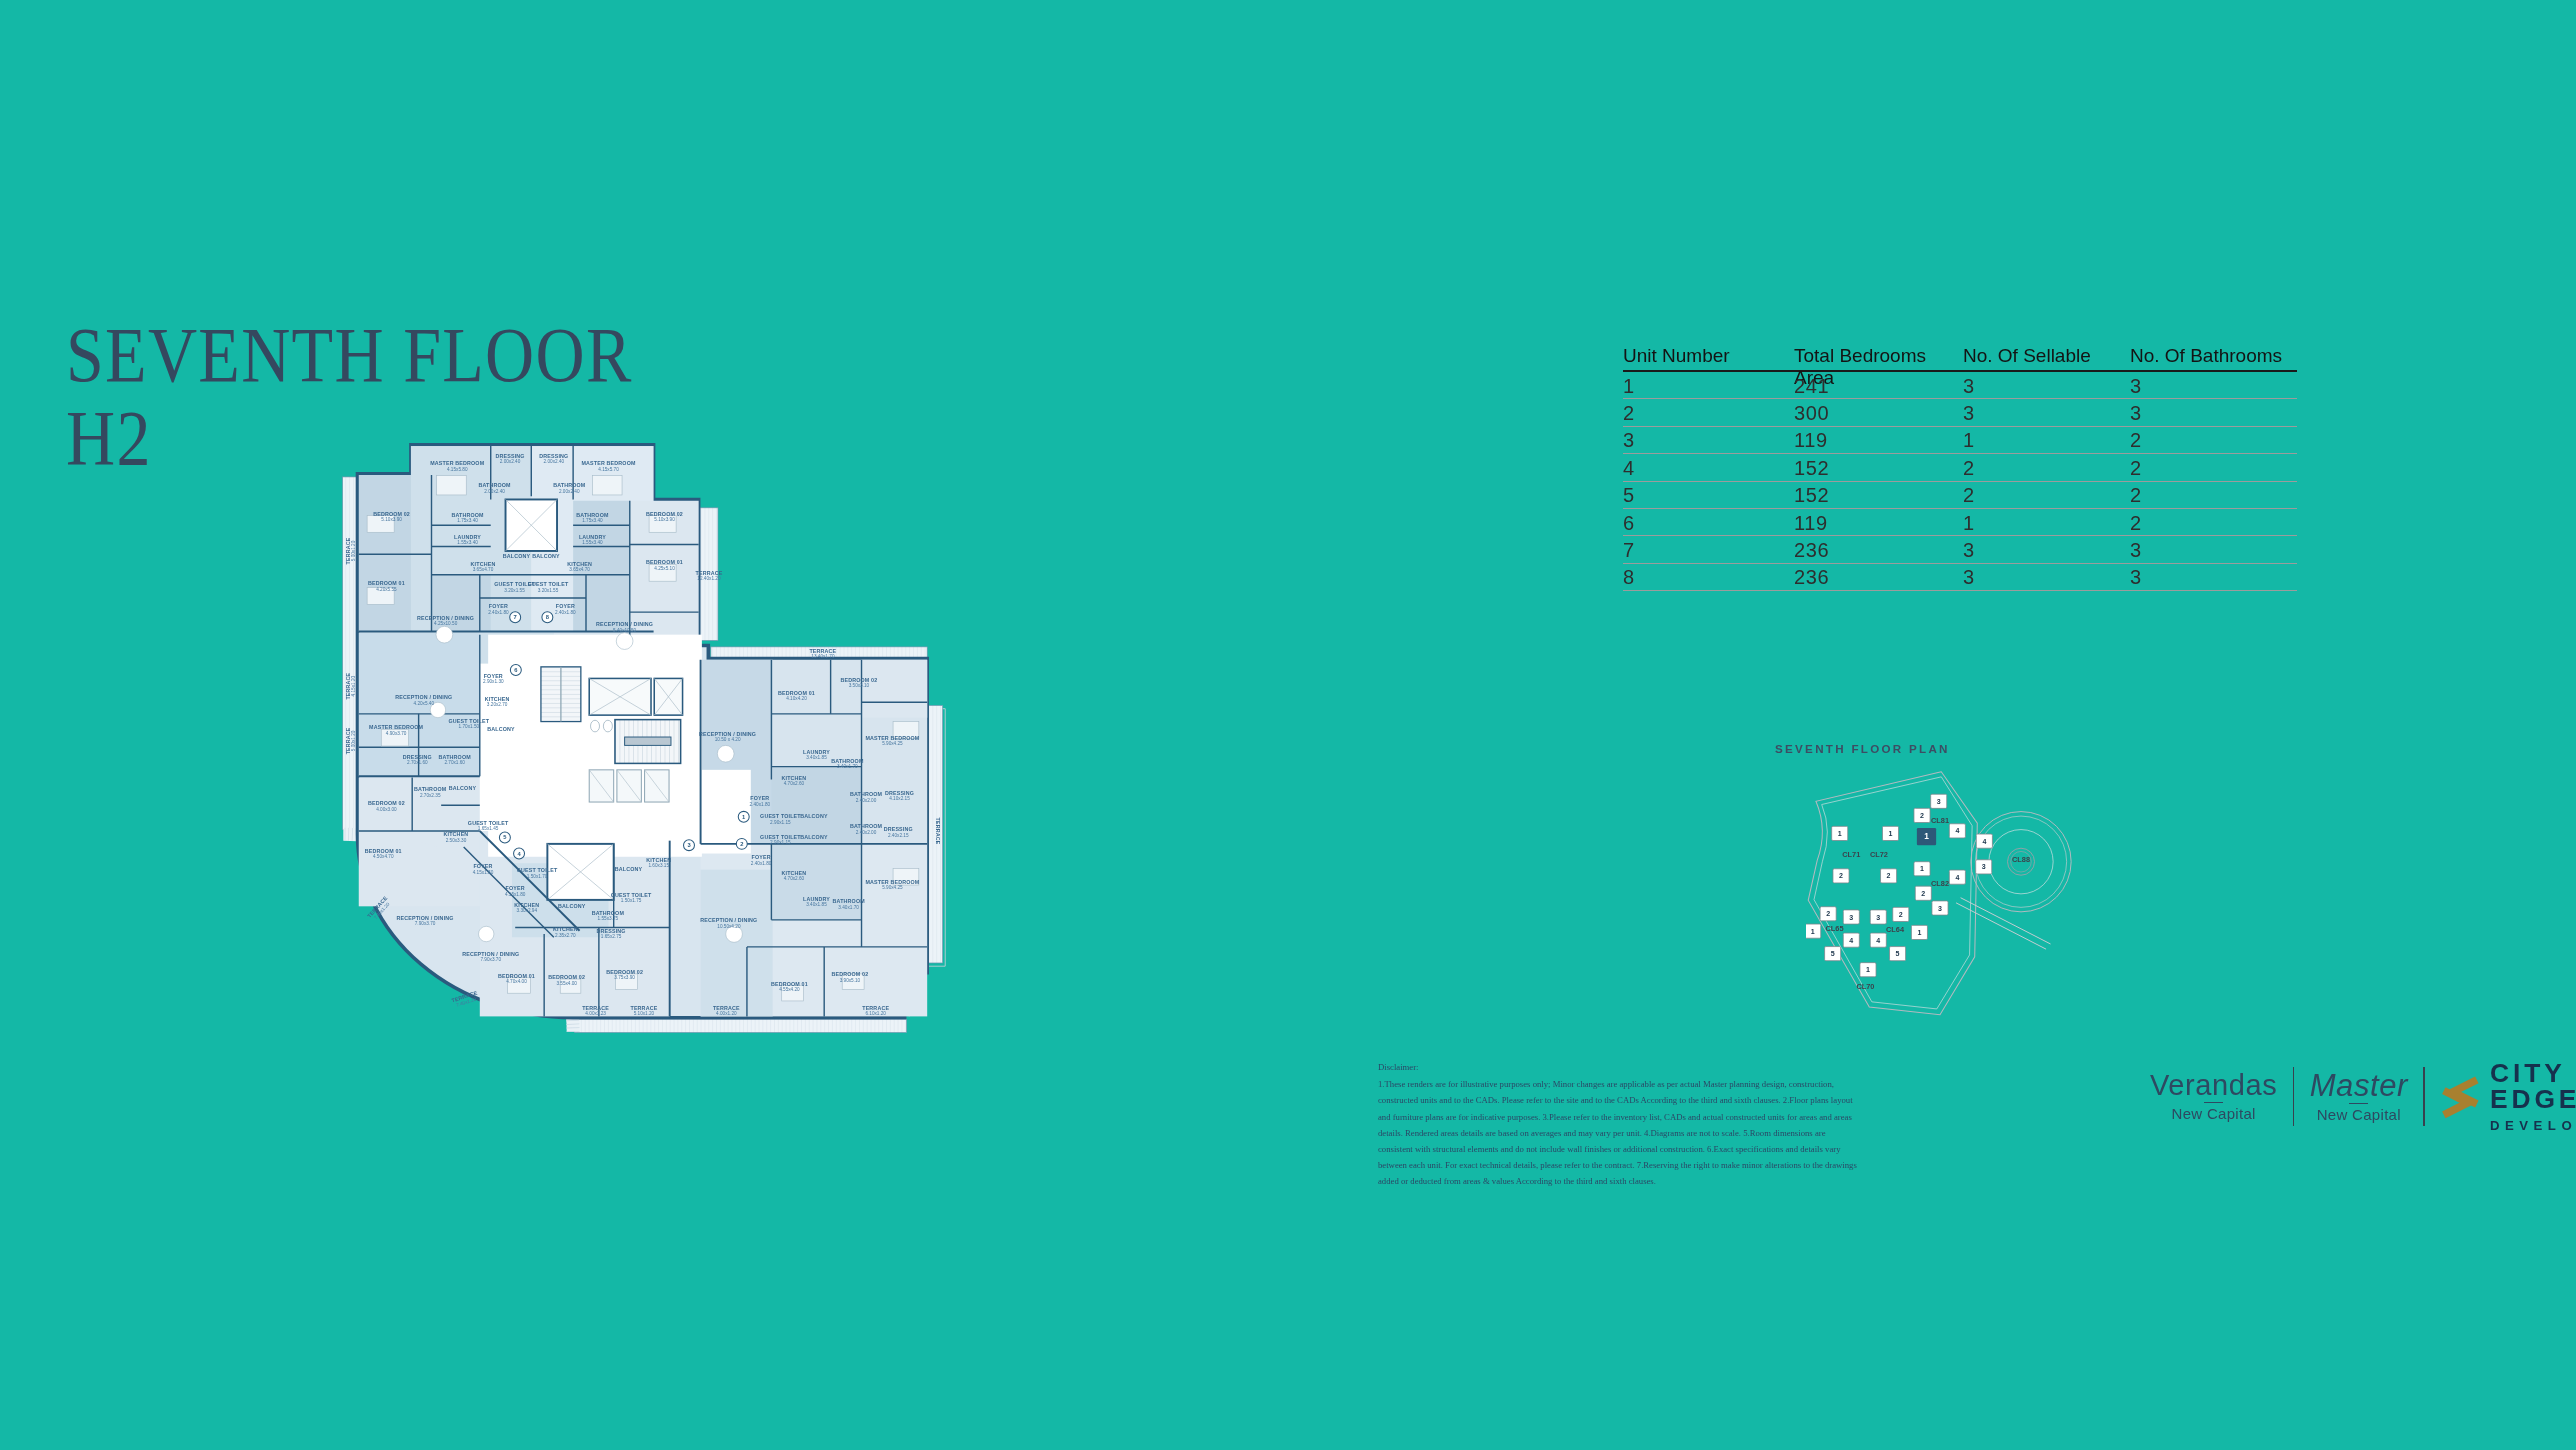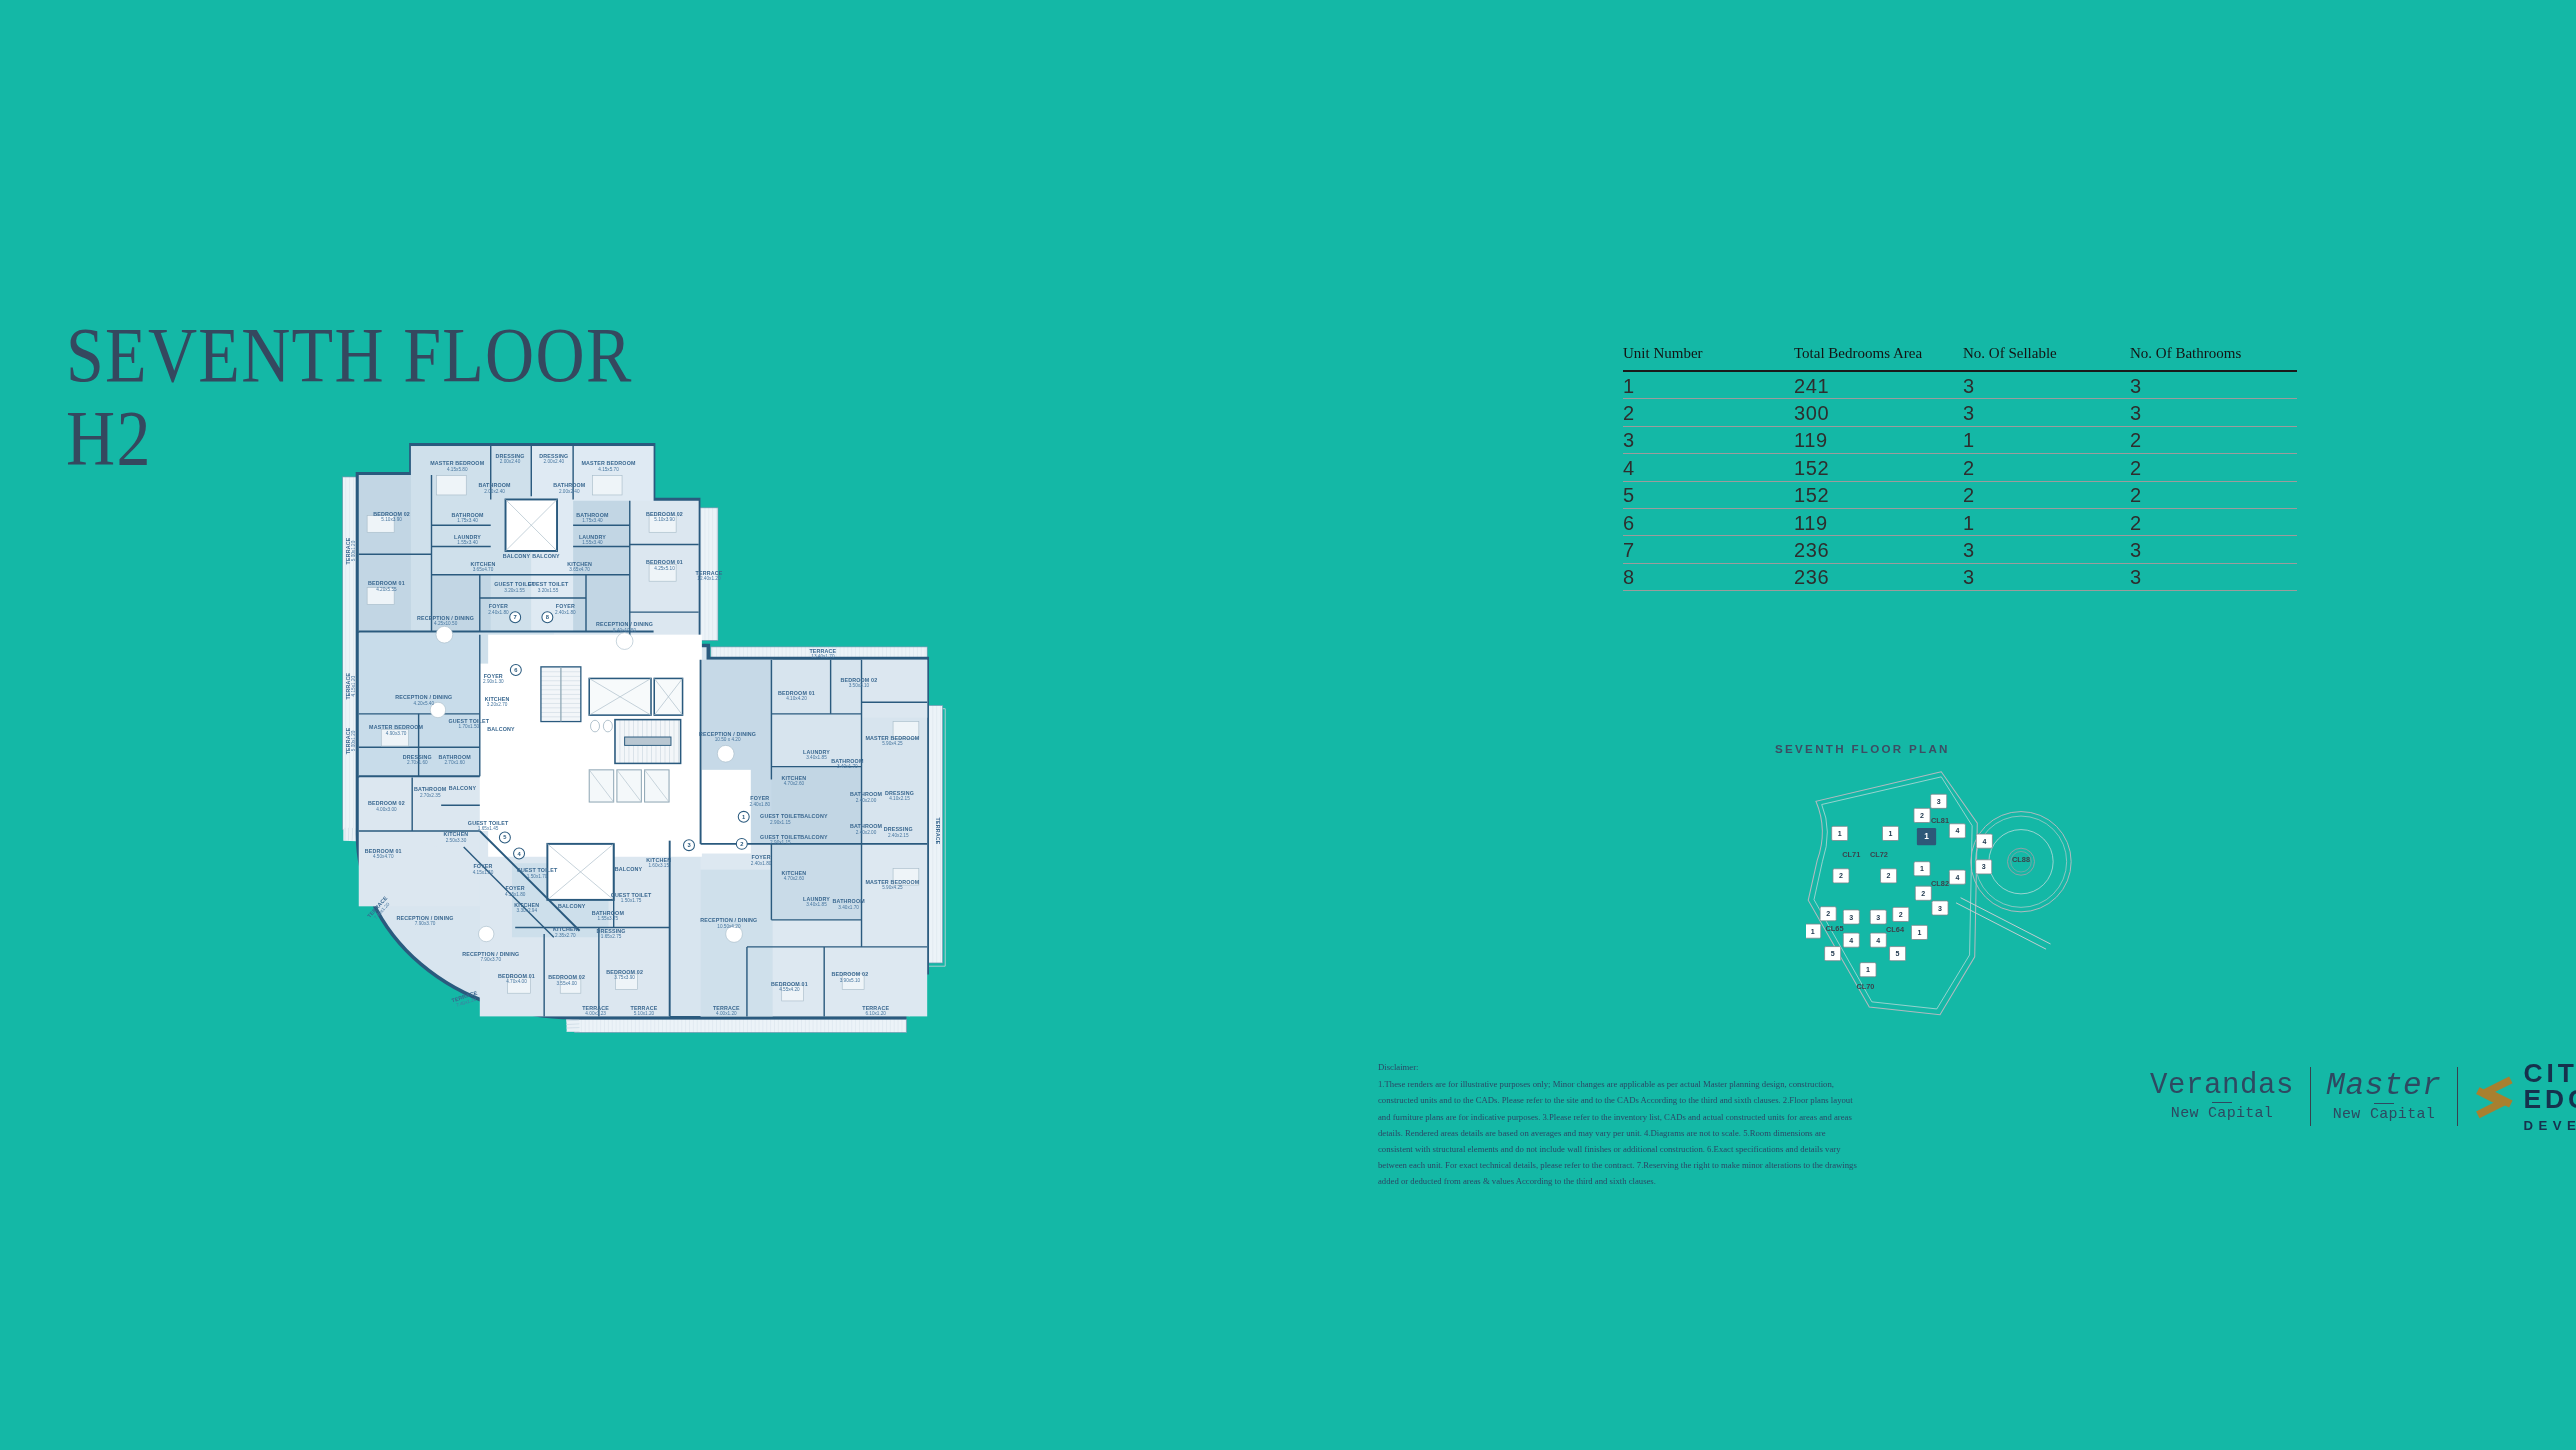--- a/index.html
+++ b/index.html
@@ -9,21 +9,21 @@
 
   
   #main-title{left:66px;top:314px;color:#35485f;font-family:"Liberation Serif",serif;
       font-size:68px;line-height:1.08;letter-spacing:1.3px;transform:scaleY(1.14);transform-origin:top left;
       font-weight:400;}
   #main-title .tline{white-space:nowrap;}
 
   
   #unit-table{left:1623px;top:340px;width:674px;color:#141414;}
   .thead{display:grid;grid-template-columns:171px 169px 167px 167px;height:30px;
-         border-bottom:2.6px solid #1a1a1a;font-family:Liberation Serif, serif;font-size:15px;}
+         border-bottom:2.6px solid #1a1a1a;font-family:Liberation Sans, sans-serif;font-size:19px;}
   .thead .hcell{padding-top:5.2px;}
   .trow{display:grid;grid-template-columns:171px 169px 167px 167px;height:26.4px;
         border-bottom:1.3px solid #9c9c9c;}
   .tcell{font-family:"Liberation Sans",sans-serif;font-weight:300;font-size:20px;
          color:#2e2e2e;letter-spacing:0.6px;padding-top:2.6px;}
 
   
   #floor-plan{left:322px;top:419px;}
   .rl{font:bold 8.3px "Liberation Sans",sans-serif;fill:#39678f;letter-spacing:.25px;}
   .rd{font:7.3px "Liberation Sans",sans-serif;fill:#4877a0;font-weight:normal;letter-spacing:0;}
@@ -41,21 +41,21 @@
   .kp-cl{font:bold 11.5px "Liberation Sans",sans-serif;fill:#3b434c;}
 
   
   #disclaimer{left:1370px;top:1059px;width:484px;color:#2b4866;
       font-family:"Liberation Serif",serif;font-size:8.7px;line-height:1.85;margin-left:8px;}
   #disclaimer .d-title{margin-bottom:1.3px;}
 
   
   #brands{left:2150px;top:1061px;height:71px;display:flex;align-items:center;gap:15.5px;}
   .brand-col{display:flex;flex-direction:column;align-items:center;color:#2e4961;
-      font-family:Liberation Mono, monospace;}
+      font-family:Liberation Sans, sans-serif;}
   .brand-name{font-size:29px;letter-spacing:0.6px;line-height:1;}
   .brand-name.italic{font-style:italic;font-size:31px;}
   .brand-rule{width:19.3px;height:1.3px;background:#2e4961;margin:1.9px 0 2.6px 0;}
   .brand-sub{font-size:15px;letter-spacing:0.3px;}
   .brand-div{width:1.3px;height:59px;background:#39414e;}
   #city-edge{display:flex;align-items:center;gap:9px;}
   #ce-text{display:flex;flex-direction:column;}
   .ce-l1{font-family:"Liberation Sans",sans-serif;font-weight:bold;font-size:26.4px;
          color:#16314d;letter-spacing:3.9px;line-height:1;}
   .ce-l2{font-family:"Liberation Sans",sans-serif;font-weight:bold;font-size:13.2px;

